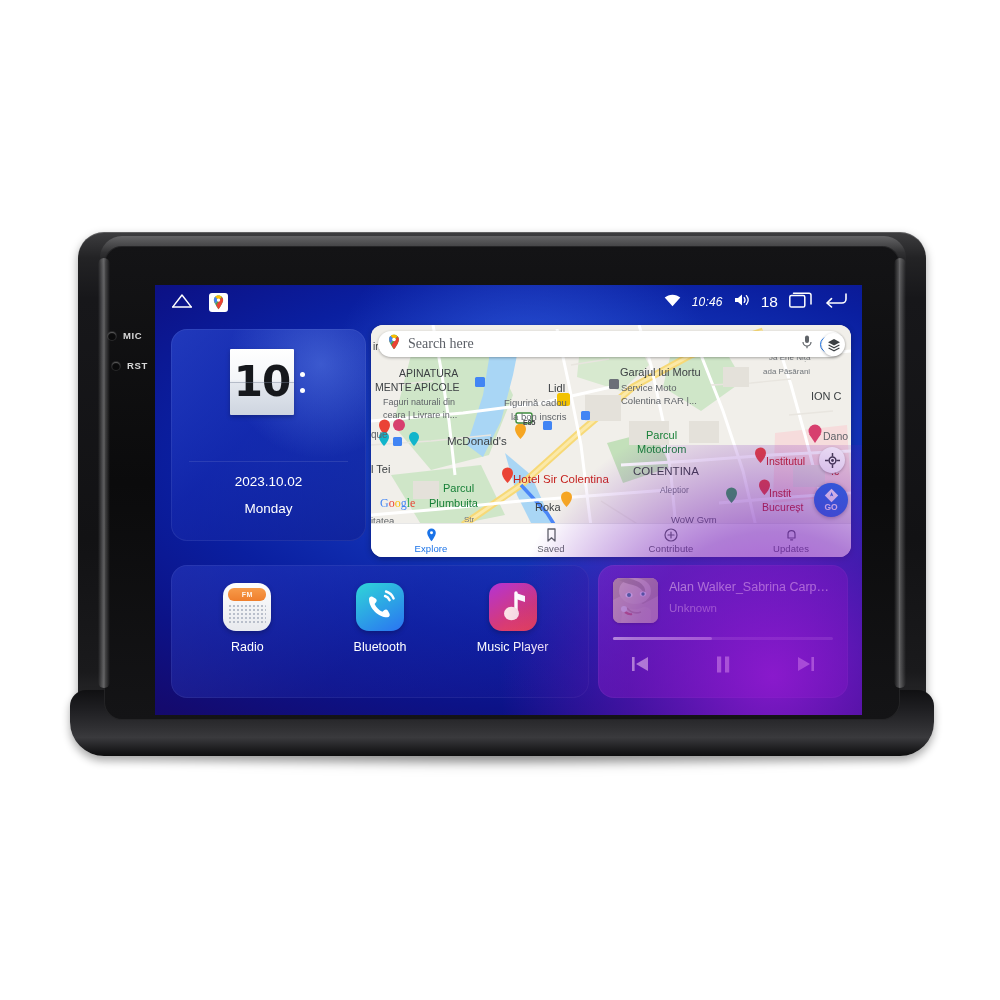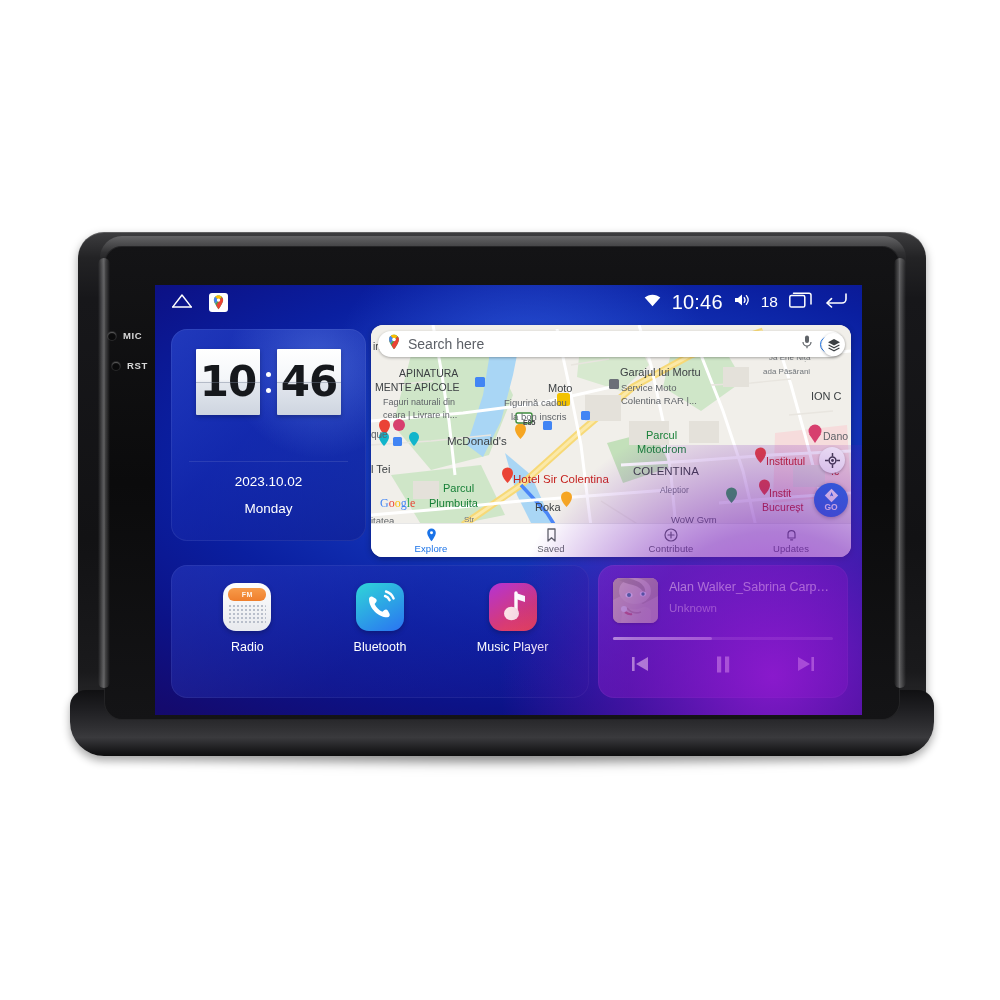--- a/index.html
+++ b/index.html
@@ -81,21 +81,21 @@
     pointer-events:none;
   }
 
   
   .statusbar{
     position:absolute; left:0; top:0; width:100%; height:34px;
     display:flex; align-items:center; padding:0 14px 0 16px; z-index:6;
   }
   .sb-left{ display:flex; align-items:center; gap:16px; }
   .sb-right{ margin-left:auto; display:flex; align-items:center; gap:11px; color:#fff; }
-  .sb-time{ font-size:20px; color:#fff; letter-spacing:0.2px; }
+  .sb-time{ font-size:12px; color:#fff; letter-spacing:0.2px;font-style:italic; }
   .sb-vol-num{ font-size:15.5px; color:#fff; }
 
   .ic-home{ width:22px;height:15px; }
   .gmaps-chip{
     width:19px;height:19px;border-radius:3px;background:#fff;
     display:flex;align-items:center;justify-content:center;
   }
 
   
   .clock-card{
@@ -144,20 +144,21 @@
     border-top:1px solid #e7e7e7;
   }
   .mb-item{ flex:1; display:flex; flex-direction:column; align-items:center; justify-content:center; gap:1px; }
   .mb-item .lbl{ font-size:9.5px; color:#5f6368; letter-spacing:0.1px; }
   .mb-item.active .lbl{ color:#1a73e8; }
 
   .searchbar{
     position:absolute; left:7px; top:6px; width:466px; height:26px; border-radius:13px;
     background:#fff; display:flex; align-items:center; padding:0 7px 0 9px; gap:7px;
     box-shadow: 0 1px 3px rgba(0,0,0,0.30);
+    font-family: Liberation Serif, serif;
   }
   .search-text{ font-size:14px; color:#5b5f66; flex:1; }
   .search-avatar{
     width:17px;height:17px;border-radius:50%;
     border:1.6px solid #1a73e8; display:flex;align-items:center;justify-content:center;
   }
   .layers-btn{
     position:absolute; right:6px; top:8px; width:23px;height:23px;border-radius:50%;
     background:#fff; display:flex;align-items:center;justify-content:center;
     box-shadow:0 1px 3px rgba(0,0,0,0.3);
@@ -305,23 +306,20 @@
     <div class="clock-card">
       <div class="sheen"></div>
       <div class="flip-row">
         <div class="flip">
           <span>10</span>
         </div>
         <div class="colon">
             <i></i>
             <i></i>
           </div>
-        <div class="flip">
-          <span>46</span>
-        </div>
       </div>
       <div class="clock-div"></div>
       <div class="clock-date">2023.10.02</div>
       <div class="clock-day">Monday</div>
     </div>
 
     <div class="map-card">
       <svg class="map-canvas" viewBox="0 0 480 232" preserveAspectRatio="none">
         <rect x="0" y="0" width="480" height="232" fill="#f1efea"></rect>
 
@@ -405,21 +403,21 @@
             <rect x="238" y="54" width="10" height="10" rx="1.5"></rect>
           </g>
         <rect x="186" y="68" width="13" height="13" rx="2.5" fill="#f2c200"></rect>
       </svg>
 
       <div id="map-labels">
           <div class="mlabel" style="left: 28px; top: 42px; font-size: 10.5px; color: rgb(60, 64, 67); font-weight: 400;">APINATURA</div>
           <div class="mlabel" style="left: 4px; top: 56px; font-size: 10.5px; color: rgb(60, 64, 67); font-weight: 400;">MENTE APICOLE</div>
           <div class="mlabel" style="left: 12px; top: 72px; font-size: 9px; color: rgb(95, 99, 104); font-weight: 400;">Faguri naturali din</div>
           <div class="mlabel" style="left: 12px; top: 85px; font-size: 9px; color: rgb(95, 99, 104); font-weight: 400;">ceara | Livrare in...</div>
-          <div class="mlabel" style="left: 177px; top: 57px; font-size: 11px; color: rgb(60, 64, 67); font-weight: 400;">Moto</div>
+          <div class="mlabel" style="left: 177px; top: 57px; font-size: 11px; color: rgb(60, 64, 67); font-weight: 400;">Lidl</div>
           <div class="mlabel" style="left: 133px; top: 72px; font-size: 9.5px; color: rgb(95, 99, 104); font-weight: 400;">Figurină cadou</div>
           <div class="mlabel" style="left: 140px; top: 86px; font-size: 9.5px; color: rgb(95, 99, 104); font-weight: 400;">la bon inscris</div>
           <div class="mlabel" style="left: 249px; top: 41px; font-size: 11px; color: rgb(60, 64, 67); font-weight: 400;">Garajul lui Mortu</div>
           <div class="mlabel" style="left: 250px; top: 57px; font-size: 9.5px; color: rgb(95, 99, 104); font-weight: 400;">Service Moto</div>
           <div class="mlabel" style="left: 250px; top: 70px; font-size: 9.5px; color: rgb(95, 99, 104); font-weight: 400;">Colentina RAR |...</div>
           <div class="mlabel" style="left: 440px; top: 65px; font-size: 11px; color: rgb(60, 64, 67); font-weight: 400;">ION C</div>
           <div class="mlabel" style="left: 0px; top: 104px; font-size: 10px; color: rgb(95, 99, 104); font-weight: 400;">que</div>
           <div class="mlabel" style="left: 76px; top: 110px; font-size: 11.5px; color: rgb(60, 64, 67); font-weight: 400;">McDonald's</div>
           <div class="mlabel" style="left: 275px; top: 104px; font-size: 11px; color: rgb(24, 128, 56); font-weight: 400;">Parcul</div>
           <div class="mlabel" style="left: 266px; top: 118px; font-size: 11px; color: rgb(24, 128, 56); font-weight: 400;">Motodrom</div>

